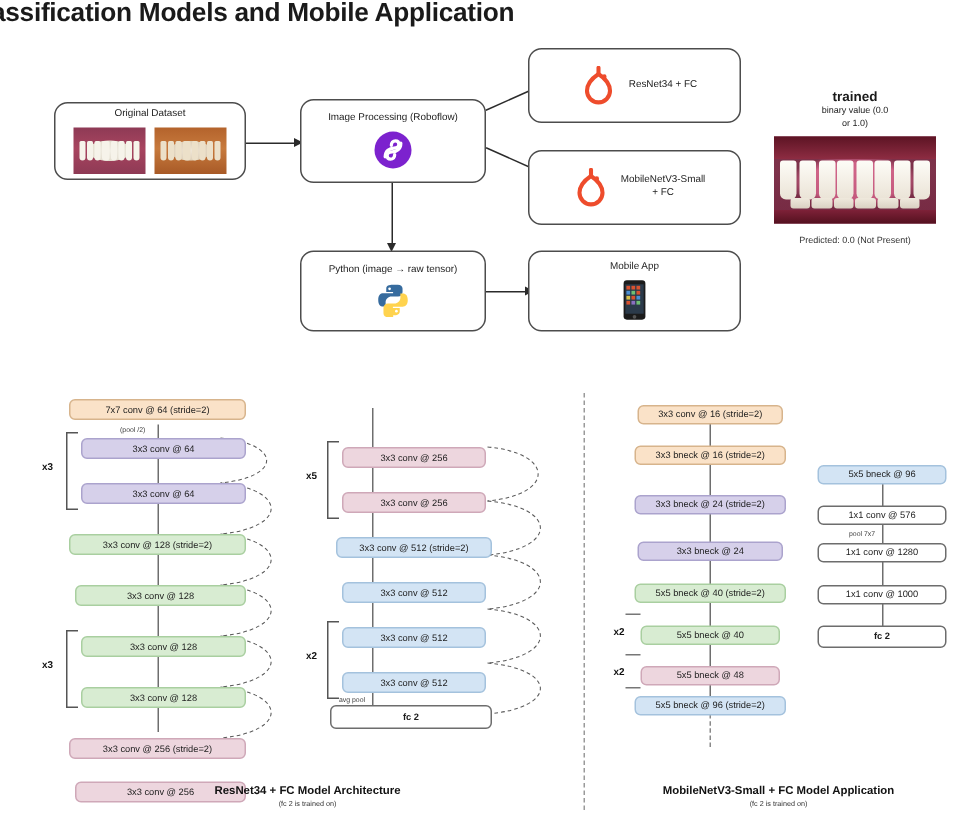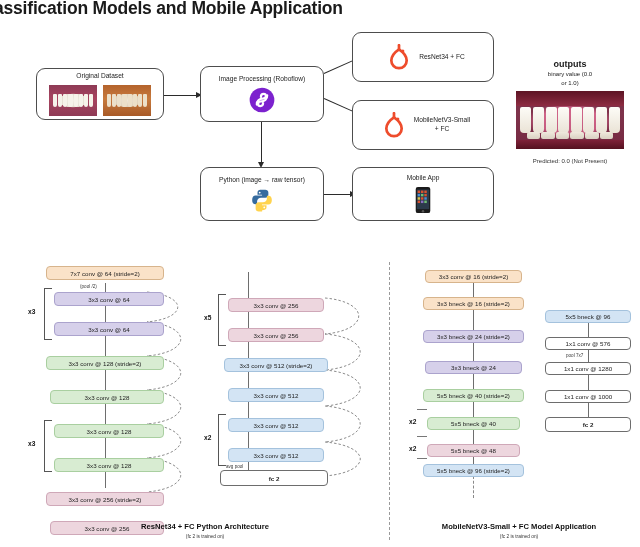--- a/index.html
+++ b/index.html
@@ -205,21 +205,21 @@
         <rect x="8.2" y="15.2" width="3.4" height="3.4"></rect>
       <rect x="12.8" y="15.2" width="3.4" height="3.4" fill="#4b8fd4"></rect>
       <rect x="3.6" y="19.8" width="3.4" height="3.4"></rect>
         <rect x="8.2" y="19.8" width="3.4" height="3.4" fill="#8a6fc0"></rect>
       <rect x="12.8" y="19.8" width="3.4" height="3.4" fill="#6fbf73"></rect>
     </g>
     <circle cx="11" cy="34.4" r="1.7" fill="#555"></circle>
   </svg>
 </div>
 
-<div style="position:absolute; left:507px; top:59px; width:126px; text-align:center; font-size:9px; font-weight:bold;">outputs</div>
+<div style="position:absolute; left:507px; top:59px; width:126px; text-align:center; font-size:9px; font-weight:bold;">trained</div>
 <div style="position:absolute; left:507px; top:71px; width:126px; text-align:center; font-size:6px; color:#222;">binary value (0.0</div>
 <div style="position:absolute; left:507px; top:80px; width:126px; text-align:center; font-size:6px; color:#222;">or 1.0)</div>
 
 <div class="photo" style="left:516px; top:91px; width:108px; height:58px;">
   <div class="gum-top"></div>
   <div class="gum-bot"></div>
   <div class="row">
     <div class="t"></div>
       <div class="t"></div>
       <div class="t"></div>
@@ -329,21 +329,21 @@
 <div class="blk c-white" style="left:220px; top:470px; width:108px; height:16px;">
   <span>fc 2</span>
   </div>
 
 <div class="bracket" style="left:218px; top:294px; width:8px; height:52px;"></div>
 <div class="mult" style="left:204px; top:314px;">x5</div>
 
 <div class="bracket" style="left:218px; top:414px; width:8px; height:52px;"></div>
 <div class="mult" style="left:204px; top:434px;">x2</div>
 
-<div class="panel-cap" style="left:60px; top:522px; width:290px;">ResNet34 + FC Python Architecture</div>
+<div class="panel-cap" style="left:60px; top:522px; width:290px;">ResNet34 + FC Model Architecture</div>
 <div class="panel-sub" style="left:60px; top:534px; width:290px;">(fc 2 is trained on)</div>
 
 <div class="vline" style="left:473px; top:280px; height:196px;"></div>
 <div class="vdash" style="left:473px; top:476px; height:22px;"></div>
 
 <div class="blk c-orange" style="left:425px; top:270px; width:97px; height:13px;">
   <span>3x3 conv @ 16 (stride=2)</span>
   </div>
 <div class="blk c-orange" style="left:423px; top:297px; width:101px; height:13px;">
   <span>3x3 bneck @ 16 (stride=2)</span>

